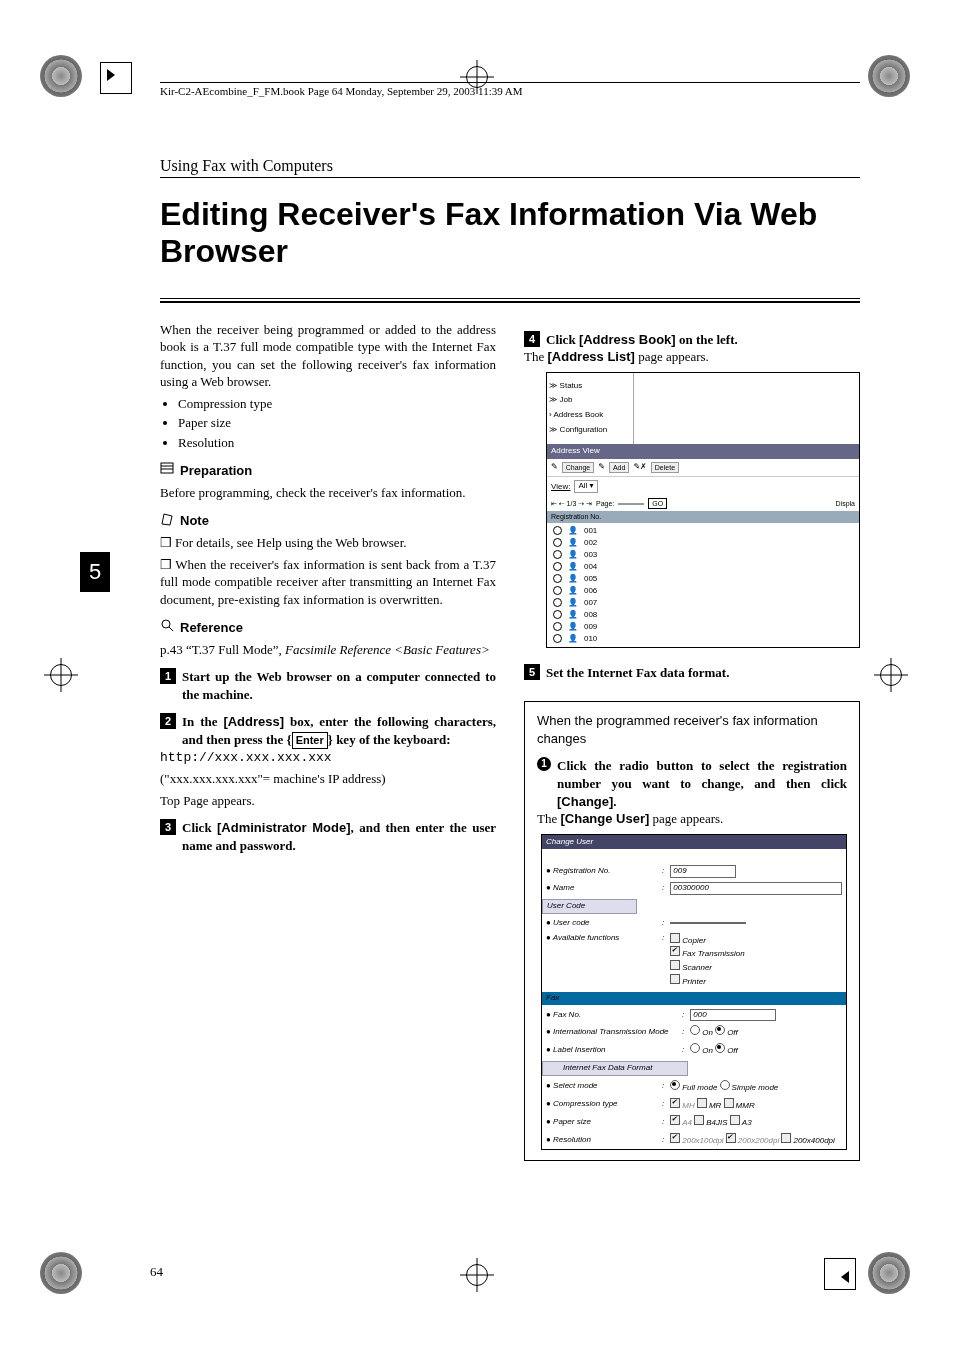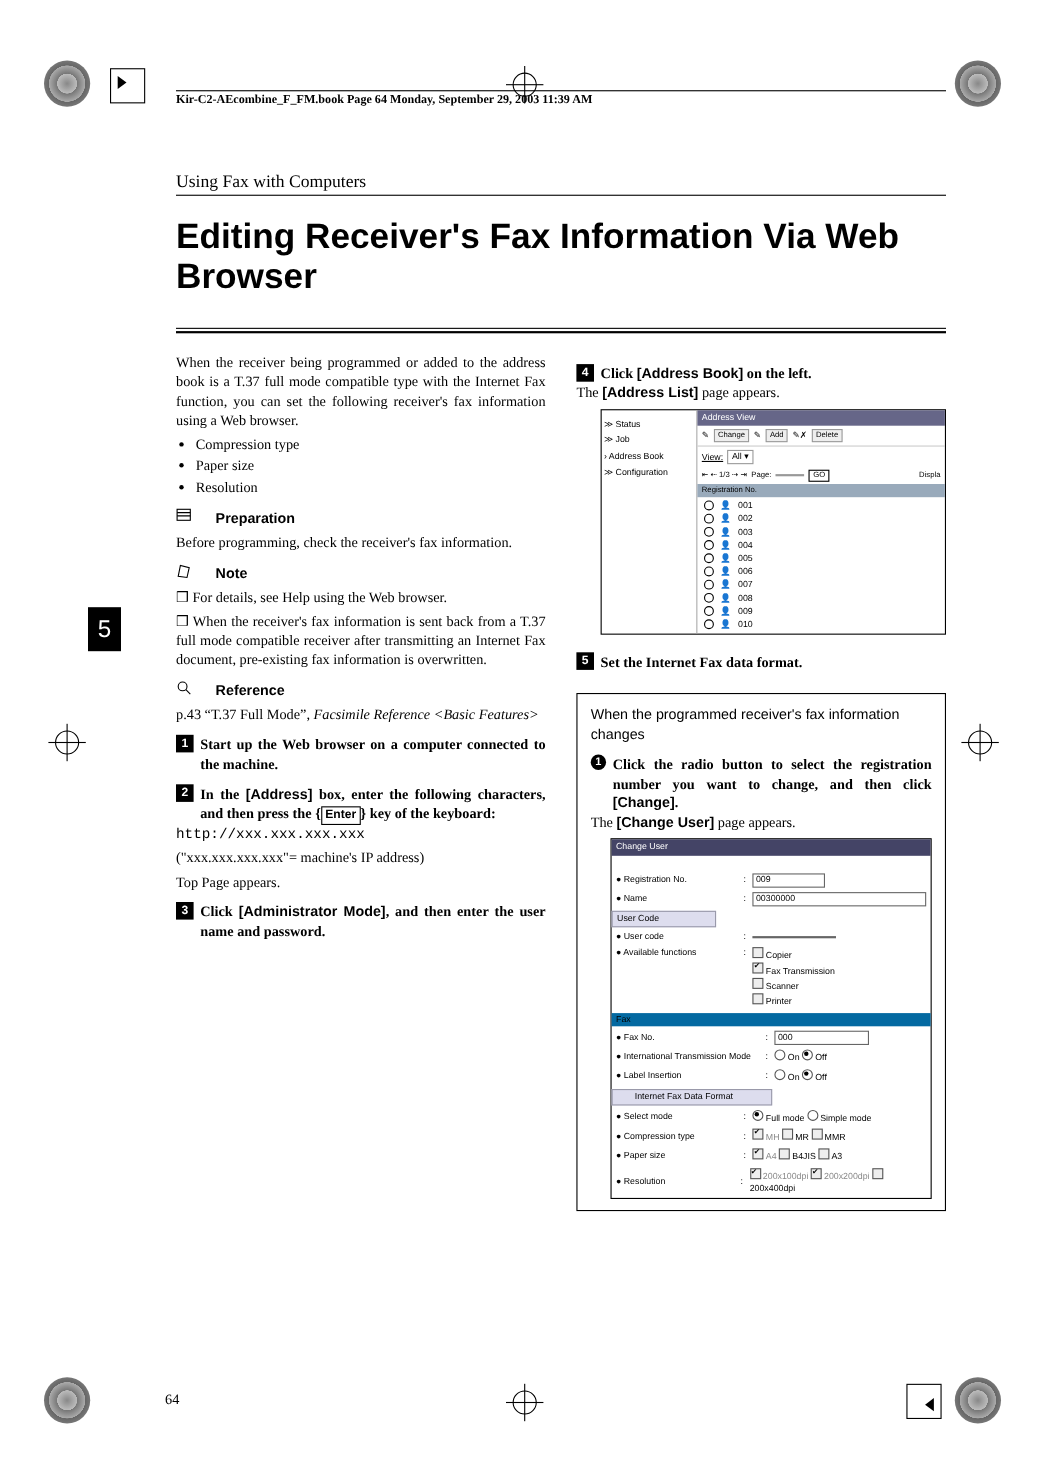--- a/index.html
+++ b/index.html
@@ -15,21 +15,20 @@
   position: absolute;
   left: 160px;
   top: 82px;
   width: 700px;
 }
 .top-line {
   border-top: 1px solid #000;
   font-size: 11px;
   padding-top: 2px;
   margin-bottom: 60px;
-  font-weight: bold;
 }
 .section-header {
   font-size: 16px;
   border-bottom: 1px solid #000;
   padding-bottom: 2px;
   margin-bottom: 18px;
   margin-top: 10px;
 }
 h1 {
   font-family: Arial, Helvetica, sans-serif;
@@ -59,21 +58,21 @@
 .col p { margin: 0 0 4px 0; text-align: justify; }
 ul.bullets {
   list-style: disc;
   margin: 4px 0 4px 18px;
   padding: 0;
 }
 ul.bullets li { margin: 2px 0; }
 .prep-row, .note-row, .ref-row {
   display: flex;
   align-items: center;
-  gap: 22px;
+  gap: 6px;
   margin-top: 10px;
   margin-bottom: 4px;
 }
 .prep-row .lbl, .ref-row .lbl, .note-row .lbl {
   font-family: Arial, sans-serif;
   font-weight: bold;
   font-size: 13px;
 }
 .indent { margin-left: 18px; }
 .note-list { list-style: none; padding:0; margin:0 0 0 0; }
@@ -121,21 +120,21 @@
 .sub-indent { margin-left: 22px; margin-top: 4px; font-weight: normal; }
 .screenshot {
   border: 1px solid #000;
   margin-top: 6px;
   margin-left: 22px;
   background: #fff;
   font-family: Arial, sans-serif;
   font-size: 8px;
 }
 
-.al-wrap { display:flex; }
+.al-wrap { display:flex;flex-direction:column; }
 .al-left {
   width: 82px;
   border-right: 1px solid #aaa;
   padding: 4px 2px;
 }
 .al-left div { margin: 4px 0; }
 .al-right { flex:1; }
 .al-title { background:#668; color:#fff; padding:2px 4px; }
 .al-toolbar { padding:3px 4px; border-bottom:1px solid #ccc; display:flex; gap:4px; align-items:center; }
 .al-btn { border:1px solid #999; padding:0 3px; background:#eee; font-size:7px; }
@@ -443,21 +442,21 @@
         <div class="step-row" style="margin-top:4px;">
           <span class="substep-num">1</span>
           <span class="step-body">
             <span>Click the radio button to select the registration number you want to change, and then click </span><span class="sans-bold">[Change]</span><span>.</span>
           </span>
         </div>
         <p class="sub-indent">
           <span>The </span><span class="sans-bold">[Change User]</span><span> page appears.</span>
         </p>
 
-        <div class="screenshot" style="margin-left:18px;">
+        <div class="screenshot" style="margin-left:4px;font-style:italic;">
           <div class="cu-title">Change User</div>
           <div style="height:14px;"></div>
 
           <div class="cu-row">
             <span class="cu-dot" style="width:110px;">Registration No.</span>
             <span>:</span>
             <span class="cu-input" style="max-width:60px;">009</span>
           </div>
           <div class="cu-row">
             <span class="cu-dot" style="width:110px;">Name</span>

